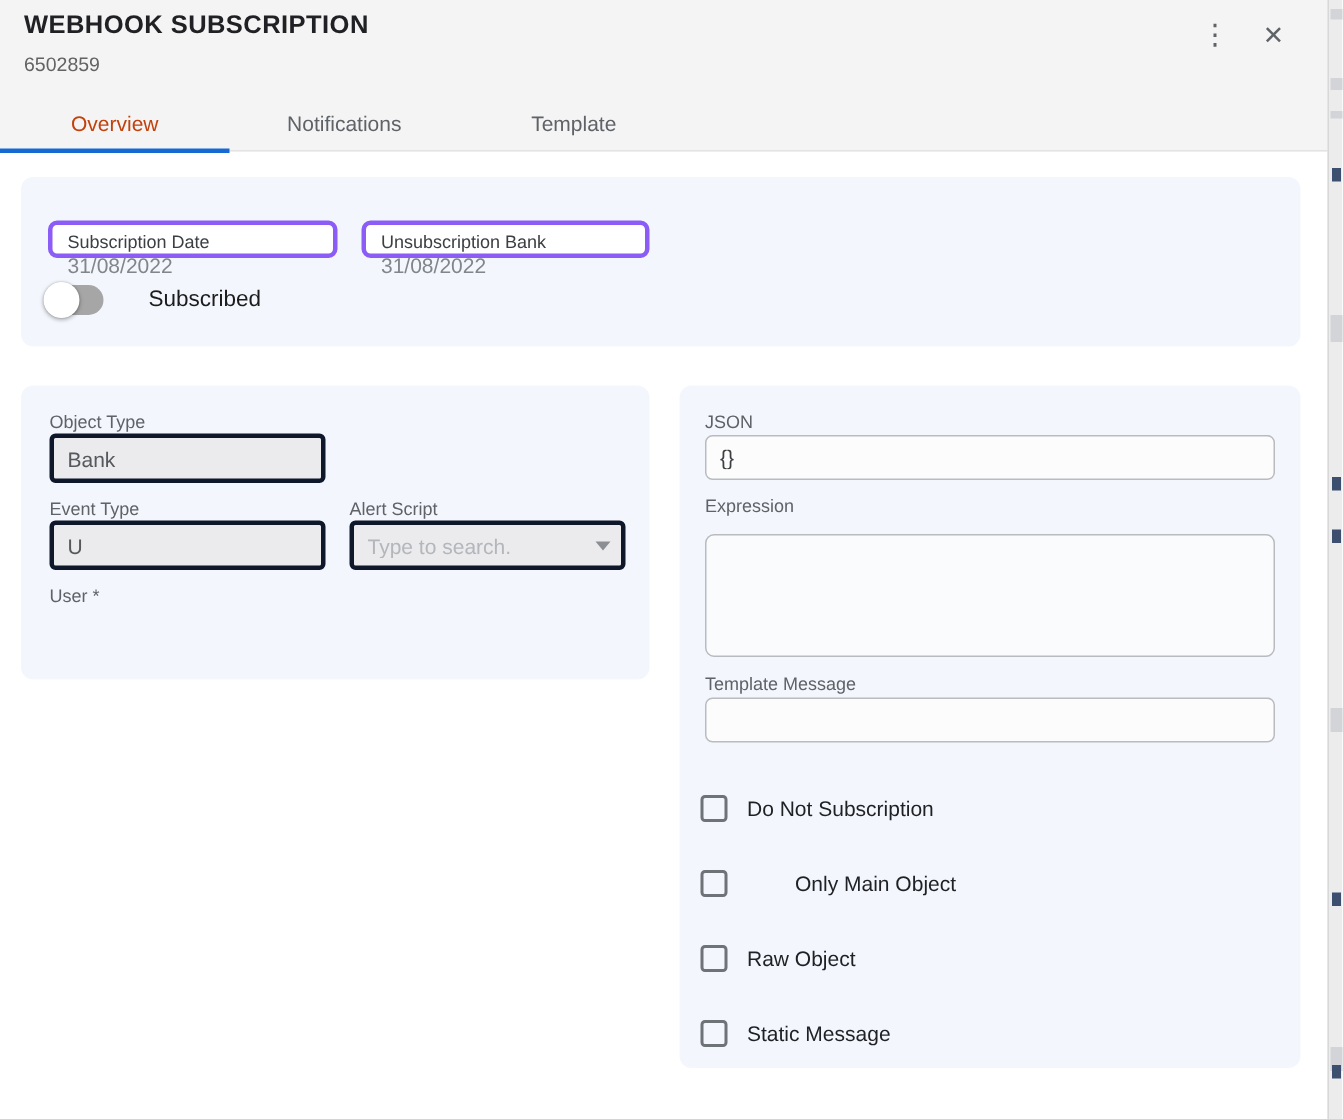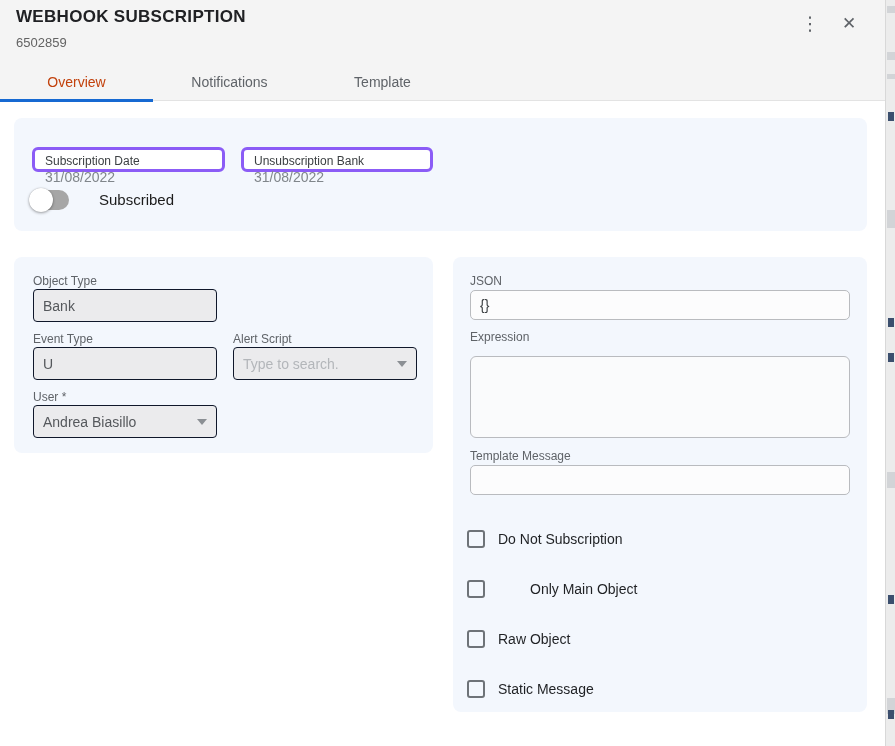--- a/index.html
+++ b/index.html
@@ -67,21 +67,21 @@
   .switch .track { position:absolute; left:0; top:0; width:37px; height:20px; border-radius:10px; background:#a6a6a6; }
   .switch .knob {
     position:absolute; left:-3px; top:-2px; width:24px; height:24px; border-radius:50%;
     background:#ffffff; box-shadow:0 1px 3px rgba(0,0,0,.35), 0 0 1px rgba(0,0,0,.25);
   }
   .toggle-label { margin-left:30px; font-size:15px; color:#1c1c1c; }
 
   
   .flabel { position:absolute; font-size:12px; color:#5f6368; }
   .ffield {
-    position:absolute; height:33px; border:1px solid #0f172a; border-radius:4px;
+    position:absolute; height:33px; border:3px solid #0f172a; border-radius:4px;
     background:#ebebed; font-family:"Liberation Sans", sans-serif;
     font-size:14px; color:#55585c; padding:0 9px; outline:none;
   }
   .ffield::placeholder { color:#b3b6ba; }
   .select-wrap { position:absolute; }
   .select-wrap .ffield { left:0; top:0; position:absolute; width:100%; }
   .chevron {
     position:absolute; right:10px; top:14px; width:0; height:0;
     border-left:5px solid transparent; border-right:5px solid transparent;
     border-top:6px solid #8b8f94; pointer-events:none;
@@ -160,24 +160,20 @@
     <span class="flabel" style="left:19px; top:75px;">Event Type</span>
     <input class="ffield" style="left: 19px; top: 90px; width: 184px;" readonly="" value="U">
 
     <span class="flabel" style="left:219px; top:75px;">Alert Script</span>
     <span class="select-wrap" style="left:219px; top:90px; width:184px; height:33px;">
       <input class="ffield" readonly="" placeholder="Type to search." style="">
       <span class="chevron"></span>
     </span>
 
     <span class="flabel" style="left:19px; top:133px;">User *</span>
-    <span class="select-wrap" style="left:19px; top:148px; width:184px; height:33px;">
-      <input class="ffield" readonly="" value="Andrea Biasillo" style="">
-      <span class="chevron"></span>
-    </span>
   </div>
 
   <div class="panel panel-right">
     <span class="flabel" style="left:17px; top:17px;">JSON</span>
     <input class="wfield" style="left: 17px; top: 33px; width: 380px; height: 30px;" value="{}">
 
     <span class="flabel" style="left:17px; top:73px;">Expression</span>
     <textarea class="wfield" style="left: 17px; top: 99px; width: 380px; height: 82px;"></textarea>
 
     <span class="flabel" style="left:17px; top:192px;">Template Message</span>

